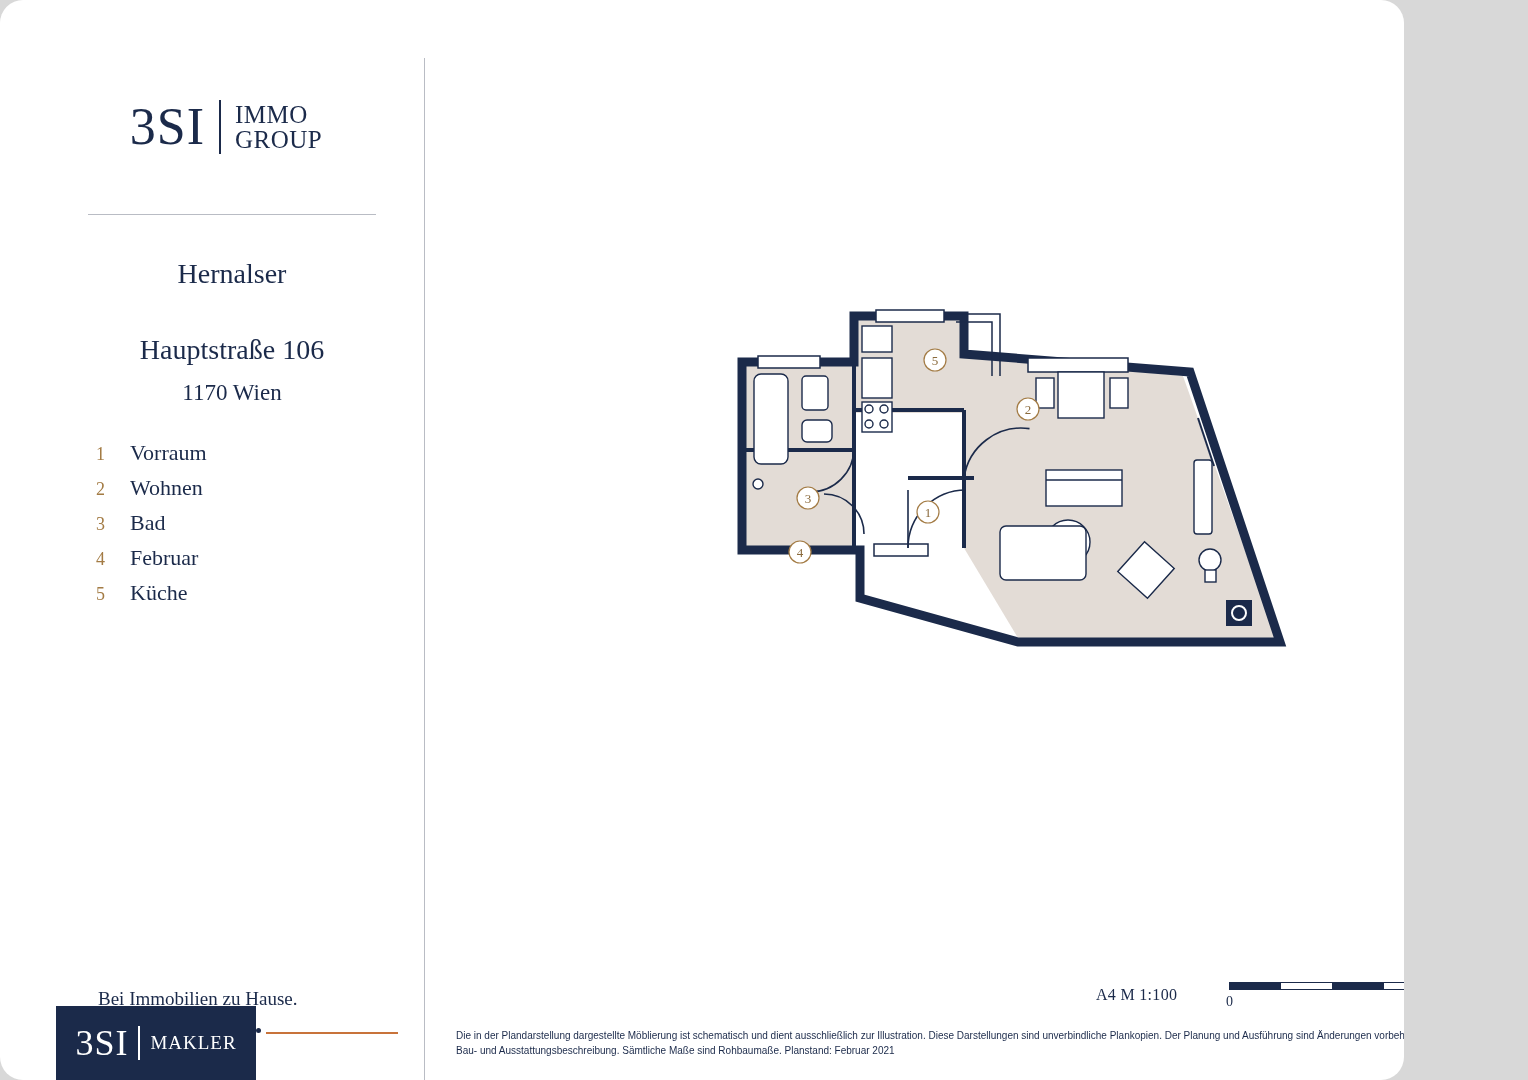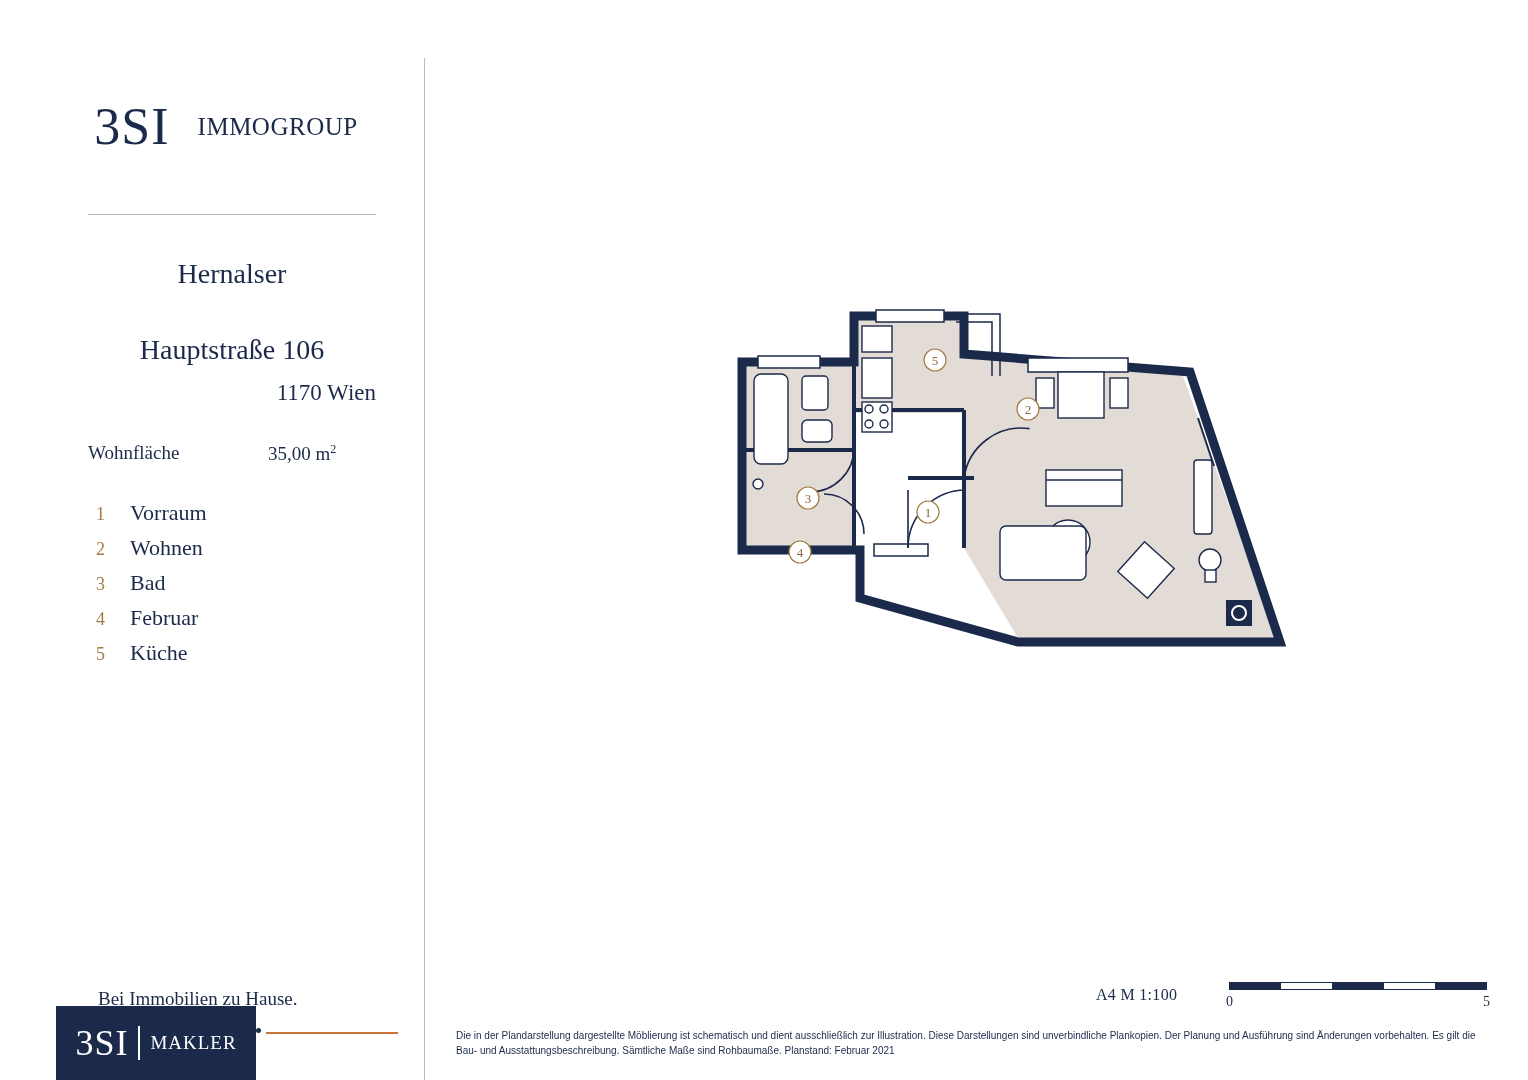--- a/index.html
+++ b/index.html
@@ -5,24 +5,25 @@
   html, body {
     margin: 0;
     padding: 0;
     background: #d8d8d8;
   }
   body {
     font-family: "Liberation Serif", serif;
   }
   .page {
     position: relative;
-    width: 1528px;
+    width: 1404px;
     height: 1080px;
     background: #ffffff;
     overflow: hidden;
+    border-radius: 23px;
   }
   .sheet {
     position: absolute;
     left: 28px;
     top: 28px;
     width: 1472px;
     height: 1024px;
     background: #ffffff;
     box-sizing: border-box;
   }
@@ -59,21 +60,21 @@
     line-height: 1;
   }
   .logo-sep {
     width: 2px;
     height: 54px;
     background: #1b2a4a;
     margin: 0 14px;
   }
   .logo-right {
     display: flex;
-    flex-direction: row;
+    flex-direction: column;
     justify-content: center;
     line-height: 1.02;
   }
   .logo-right span {
     font-family: "Liberation Serif", serif;
     font-size: 25px;
     color: #1b2a4a;
     letter-spacing: 0.5px;
   }
   .rule {
@@ -90,21 +91,20 @@
   .addr-line {
     font-size: 28px;
     color: #1b2a4a;
     line-height: 1.22;
     margin-top: 42px;
   }
   .addr-city {
     font-size: 23px;
     color: #1b2a4a;
     margin-top: 13px;
-    text-align: right;
   }
   .addr-top {
     font-size: 20px;
     color: #a37b44;
     margin-top: 22px;
     font-weight: bold;
     letter-spacing: 0.2px;
   }
   .area-row {
     display: flex;
@@ -284,26 +284,20 @@
       </div>
 
       <div class="rule"></div>
 
       <div class="addr">
         <div class="addr-line">Hernalser</div>
         <div class="addr-line">Hauptstraße 106</div>
         <div class="addr-city">1170 Wien</div>
       </div>
 
-      <div class="area-row">
-        <div class="area-label">Wohnfläche</div>
-        <div class="area-value">
-          <span>35,00 m</span><sup>2</sup>
-        </div>
-      </div>
 
       <div class="room-list">
         <div class="room-item">
           <span class="room-num">1</span>
           <span class="room-name">Vorraum</span>
         </div>
         <div class="room-item">
           <span class="room-num">2</span>
           <span class="room-name">Wohnen</span>
         </div>

